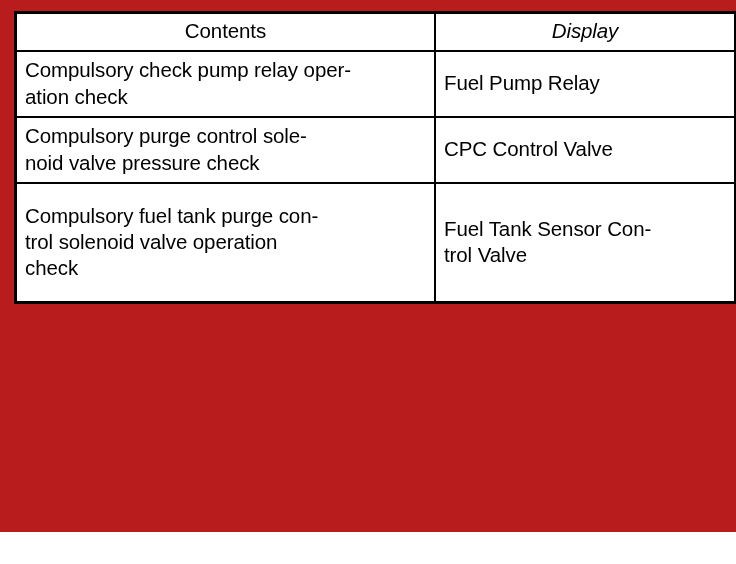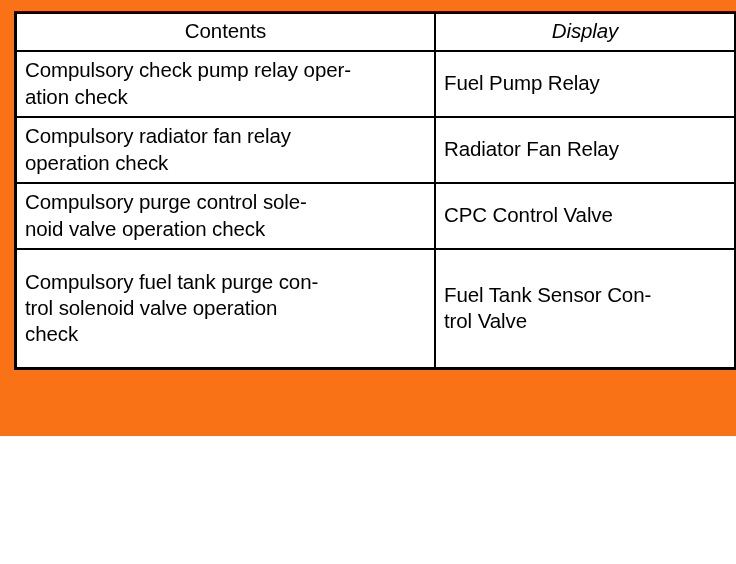--- a/index.html
+++ b/index.html
@@ -12,22 +12,22 @@
     width: 736px;
     height: 564px;
     font-family: "Liberation Sans", sans-serif;
     color: #000000;
     overflow: hidden;
   }
 
   .page {
     position: relative;
     width: 736px;
-    height: 436px;
-    background: #f97316;
+    height: 532px;
+    background: #b91c1c;
   }
 
   .spec-table {
     position: absolute;
     left: 14px;
     top: 11px;
     width: 683px;
     border-collapse: collapse;
     table-layout: fixed;
     background: #ffffff;
@@ -88,31 +88,22 @@
         <td class="cell-contents">
           <span class="cell-line">Compulsory check pump relay oper-</span>
           <span class="cell-line">ation check</span>
         </td>
         <td class="cell-display">
           <span class="cell-line">Fuel Pump Relay</span>
         </td>
       </tr>
       <tr>
         <td class="cell-contents">
-          <span class="cell-line">Compulsory radiator fan relay</span>
-          <span class="cell-line">operation check</span>
-        </td>
-        <td class="cell-display">
-          <span class="cell-line">Radiator Fan Relay</span>
-        </td>
-      </tr>
-      <tr>
-        <td class="cell-contents">
           <span class="cell-line">Compulsory purge control sole-</span>
-          <span class="cell-line">noid valve operation check</span>
+          <span class="cell-line">noid valve pressure check</span>
         </td>
         <td class="cell-display">
           <span class="cell-line">CPC Control Valve</span>
         </td>
       </tr>
       <tr class="row-tall">
         <td class="cell-contents">
           <span class="cell-line">Compulsory fuel tank purge con-</span>
           <span class="cell-line">trol solenoid valve operation</span>
           <span class="cell-line">check</span>

